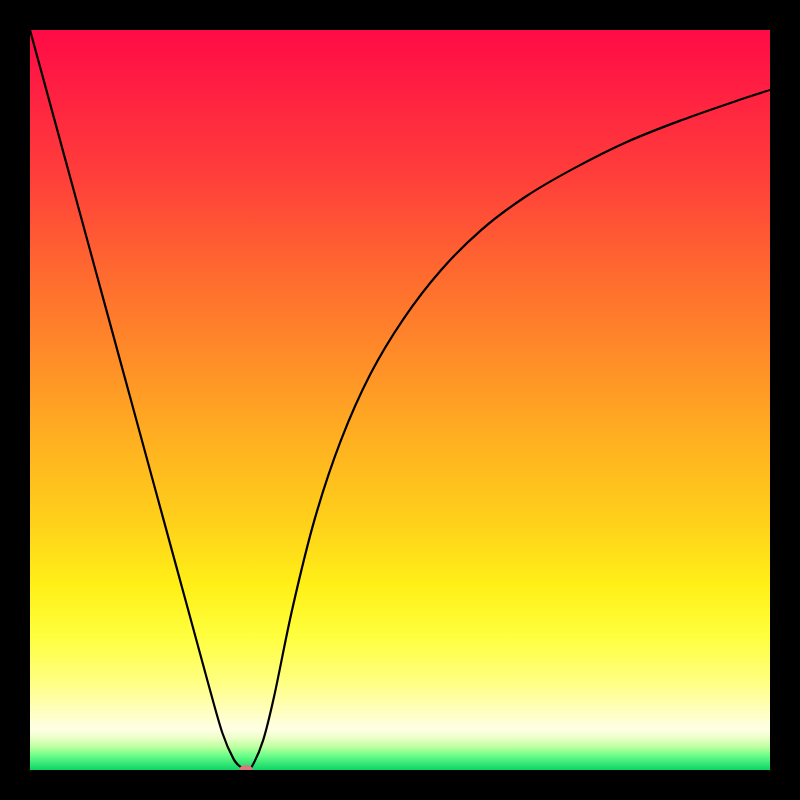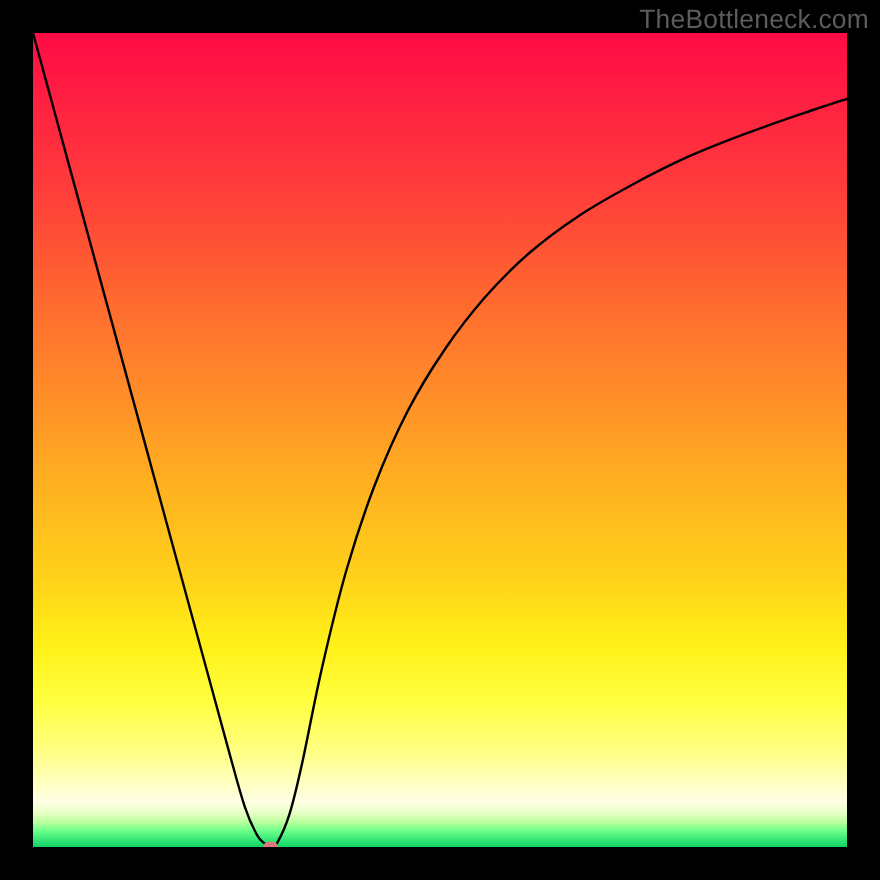--- a/index.html
+++ b/index.html
@@ -67,21 +67,20 @@
     height: 10px;
     border-radius: 50% / 50%;
     background: #d87a7d;
     z-index: 30;
   }
 </style>
 </head>
 <body>
 
 <div class="frame">
-  <div class="watermark">TheBottleneck.com</div>
 
   <div class="plot-area">
     <div class="gradient"></div>
 
     <svg class="curve-svg" viewBox="0 0 740 740" preserveAspectRatio="none">
       <path id="curve-path" fill="none" stroke="#000000" stroke-width="2.2" stroke-linecap="round" stroke-linejoin="round" d="M 0.00 0.00 C 4.00 14.65, 14.21 52.10, 22.20 81.40 C 30.19 110.70, 36.41 133.50, 44.40 162.80 C 52.39 192.10, 58.61 214.90, 66.60 244.20 C 74.59 273.50, 80.81 296.30, 88.80 325.60 C 96.79 354.90, 103.01 377.70, 111.00 407.00 C 118.99 436.30, 125.21 459.10, 133.20 488.40 C 141.19 517.70, 147.41 540.50, 155.40 569.80 C 163.39 599.10, 170.94 627.22, 177.60 651.20 C 184.26 675.18, 187.74 689.01, 192.40 703.00 C 197.06 716.99, 200.17 722.77, 203.50 728.90 C 206.83 735.03, 208.64 735.04, 210.90 737.04 C 213.16 739.04, 214.08 740.13, 216.08 740.00 C 218.08 739.87, 218.94 741.63, 222.00 736.30 C 225.06 730.97, 229.10 723.05, 233.10 710.40 C 237.10 697.75, 238.87 689.98, 244.20 666.00 C 249.53 642.02, 255.37 609.17, 262.70 577.20 C 270.03 545.23, 276.24 518.37, 284.90 488.40 C 293.56 458.43, 300.81 436.67, 310.80 410.70 C 320.79 384.73, 329.08 366.08, 340.40 344.10 C 351.72 322.12, 361.05 307.25, 373.70 288.60 C 386.35 269.95, 396.71 256.48, 410.70 240.50 C 424.69 224.52, 436.08 213.12, 451.40 199.80 C 466.72 186.48, 479.15 177.56, 495.80 166.50 C 512.45 155.44, 525.92 148.10, 543.90 138.38 C 561.88 128.66, 576.39 121.14, 595.70 112.48 C 615.01 103.82, 630.55 98.01, 651.20 90.28 C 671.85 82.55, 694.42 75.02, 710.40 69.56 C 726.38 64.10, 734.67 61.67, 740.00 59.94"></path>
     </svg>
 
     <div class="nadir-dot" id="nadir-dot" style="background: rgb(216, 122, 125); left: 209.08px; top: 735px;"></div>
   </div>

